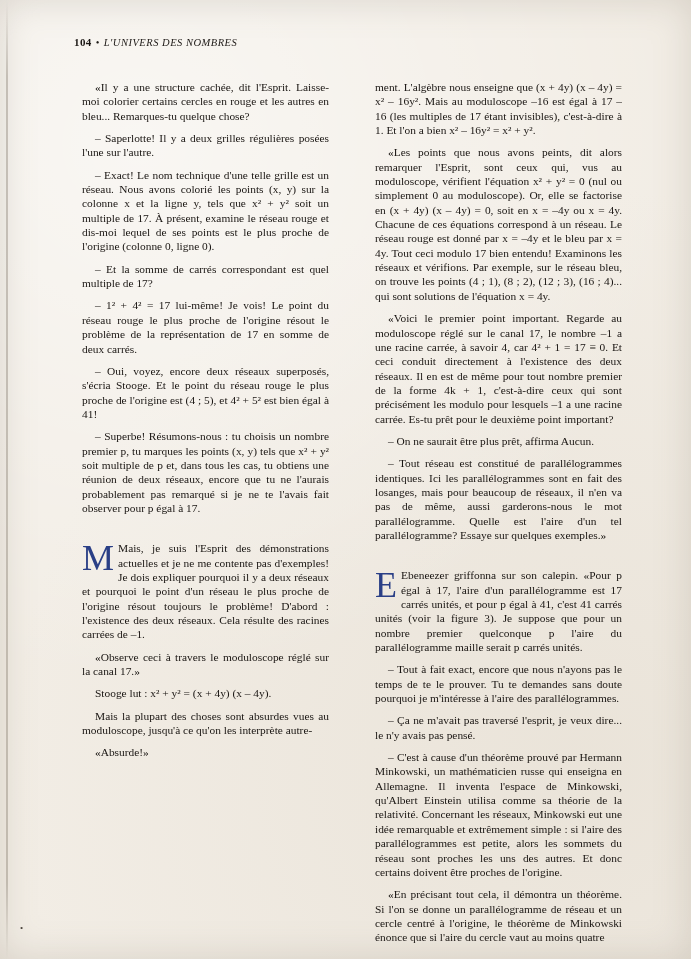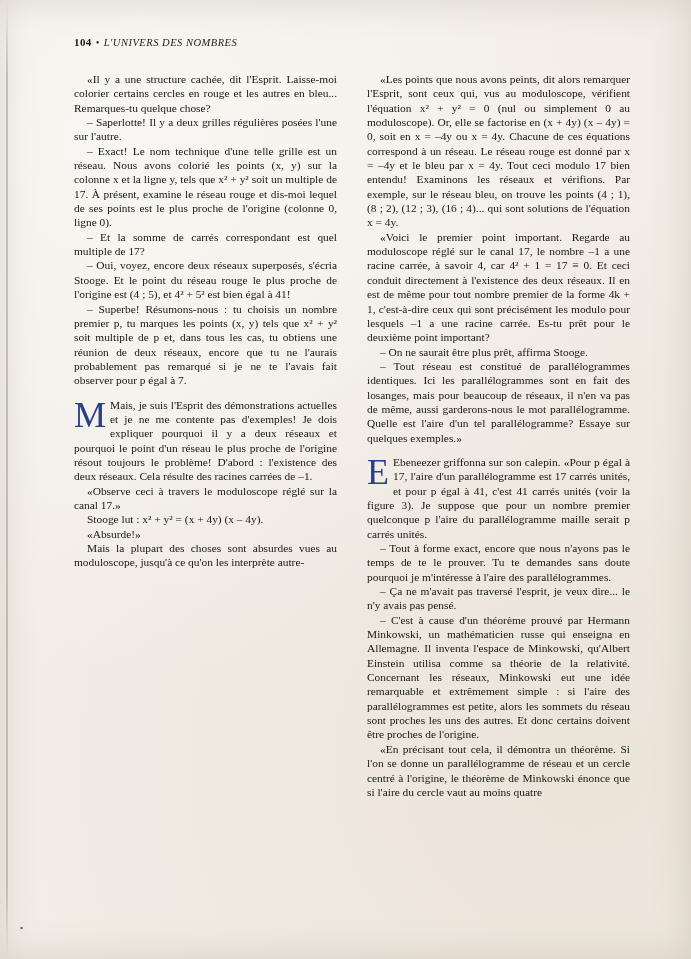--- a/index.html
+++ b/index.html
@@ -60,21 +60,21 @@
     left: 74px;
     top: 72px;
     width: 556px;
     display: flex;
     gap: 30px;
   }
   .col {
     width: 263px;
   }
   p.tx {
-    margin: 0;
+    margin: 8px;
     text-align: justify;
     font-size: 11.4px;
     line-height: 14.35px;
     text-indent: 13px;
     hyphens: auto;
   }
   p.noind { text-indent: 0; }
   
   .dropcap {
     position: relative;
@@ -109,38 +109,40 @@
     <span class="folio">104</span><span class="bullet">•</span><span class="title">L'UNIVERS DES NOMBRES</span>
   </div>
 
   <div class="columns">
 
     <div class="col">
       <p class="tx">«Il y a une structure cachée, dit l'Esprit. Laisse-moi colorier certains cercles en rouge et les autres en bleu... Remarques-tu quelque chose?</p>
       <p class="tx">– Saperlotte! Il y a deux grilles régulières posées l'une sur l'autre.</p>
       <p class="tx">– Exact! Le nom technique d'une telle grille est un réseau. Nous avons colorié les points (x, y) sur la colonne x et la ligne y, tels que x² + y² soit un multiple de 17. À présent, examine le réseau rouge et dis-moi lequel de ses points est le plus proche de l'origine (colonne 0, ligne 0).</p>
       <p class="tx">– Et la somme de carrés correspondant est quel multiple de 17?</p>
+      <p class="tx">– 1² + 4² = 17 lui-même! Je vois! Le point du réseau rouge le plus proche de l'origine résout le problème de la représentation de 17 en somme de deux carrés.</p>
       <p class="tx">– Oui, voyez, encore deux réseaux superposés, s'écria Stooge. Et le point du réseau rouge le plus proche de l'origine est (4 ; 5), et 4² + 5² est bien égal à 41!</p>
-      <p class="tx">– Superbe! Résumons-nous : tu choisis un nombre premier p, tu marques les points (x, y) tels que x² + y² soit multiple de p et, dans tous les cas, tu obtiens une réunion de deux réseaux, encore que tu ne l'aurais probablement pas remarqué si je ne te l'avais fait observer pour p égal à 7.</p>
+      <p class="tx">– Superbe! Résumons-nous : tu choisis un nombre premier p, tu marques les points (x, y) tels que x² + y² soit multiple de p et, dans tous les cas, tu obtiens une réunion de deux réseaux, encore que tu ne l'aurais probablement pas remarqué si je ne te l'avais fait observer pour p égal à 17.</p>
       <div class="spacer10"></div>
       <p class="tx noind dropcap"><span class="cap">M</span><span>Mais, je suis l'Esprit des démonstrations actuelles et je ne me contente pas d'exemples! Je dois expliquer pourquoi il y a deux réseaux et pourquoi le point d'un réseau le plus proche de l'origine résout toujours le problème! D'abord : l'existence des deux réseaux. Cela résulte des racines carrées de –1.</span></p>
       <p class="tx">«Observe ceci à travers le moduloscope réglé sur la canal 17.»</p>
       <p class="tx">Stooge lut : x² + y² = (x + 4y) (x – 4y).</p>
+      <p class="tx">Mais la plupart des choses sont absurdes vues au moduloscope, jusqu'à ce qu'on les interprète autre-</p>
       <p class="tx">«Absurde!»</p>
-      <p class="tx">Mais la plupart des choses sont absurdes vues au moduloscope, jusqu'à ce qu'on les interprète autre-</p>
     </div>
 
     <div class="col">
+      <p class="tx noind">ment. L'algèbre nous enseigne que (x + 4y) (x – 4y) = x² – 16y². Mais au moduloscope –16 est égal à 17 – 16 (les multiples de 17 étant invisibles), c'est-à-dire à 1. Et l'on a bien x² – 16y² = x² + y².</p>
       <p class="tx">«Les points que nous avons peints, dit alors remarquer l'Esprit, sont ceux qui, vus au moduloscope, vérifient l'équation x² + y² = 0 (nul ou simplement 0 au moduloscope). Or, elle se factorise en (x + 4y) (x – 4y) = 0, soit en x = –4y ou x = 4y. Chacune de ces équations correspond à un réseau. Le réseau rouge est donné par x = –4y et le bleu par x = 4y. Tout ceci modulo 17 bien entendu! Examinons les réseaux et vérifions. Par exemple, sur le réseau bleu, on trouve les points (4 ; 1), (8 ; 2), (12 ; 3), (16 ; 4)... qui sont solutions de l'équation x = 4y.</p>
       <p class="tx">«Voici le premier point important. Regarde au moduloscope réglé sur le canal 17, le nombre –1 a une racine carrée, à savoir 4, car 4² + 1 = 17 ≡ 0. Et ceci conduit directement à l'existence des deux réseaux. Il en est de même pour tout nombre premier de la forme 4k + 1, c'est-à-dire ceux qui sont précisément les modulo pour lesquels –1 a une racine carrée. Es-tu prêt pour le deuxième point important?</p>
-      <p class="tx">– On ne saurait être plus prêt, affirma Stooge.</p>
+      <p class="tx">– On ne saurait être plus prêt, affirma Aucun.</p>
       <p class="tx">– Tout réseau est constitué de parallélogrammes identiques. Ici les parallélogrammes sont en fait des losanges, mais pour beaucoup de réseaux, il n'en va pas de même, aussi garderons-nous le mot parallélogramme. Quelle est l'aire d'un tel parallélogramme? Essaye sur quelques exemples.»</p>
       <div class="spacer10"></div>
       <p class="tx noind dropcap"><span class="cap">E</span><span>Ebeneezer griffonna sur son calepin. «Pour p égal à 17, l'aire d'un parallélogramme est 17 carrés unités, et pour p égal à 41, c'est 41 carrés unités (voir la figure 3). Je suppose que pour un nombre premier quelconque p l'aire du parallélogramme maille serait p carrés unités.</span></p>
-      <p class="tx">– Tout à forme exact, encore que nous n'ayons pas le temps de te le prouver. Tu te demandes sans doute pourquoi je m'intéresse à l'aire des parallélogrammes.</p>
+      <p class="tx">– Tout à fait exact, encore que nous n'ayons pas le temps de te le prouver. Tu te demandes sans doute pourquoi je m'intéresse à l'aire des parallélogrammes.</p>
       <p class="tx">– Ça ne m'avait pas traversé l'esprit, je veux dire... le n'y avais pas pensé.</p>
       <p class="tx">– C'est à cause d'un théorème prouvé par Hermann Minkowski, un mathématicien russe qui enseigna en Allemagne. Il inventa l'espace de Minkowski, qu'Albert Einstein utilisa comme sa théorie de la relativité. Concernant les réseaux, Minkowski eut une idée remarquable et extrêmement simple : si l'aire des parallélogrammes est petite, alors les sommets du réseau sont proches les uns des autres. Et donc certains doivent être proches de l'origine.</p>
       <p class="tx">«En précisant tout cela, il démontra un théorème. Si l'on se donne un parallélogramme de réseau et un cercle centré à l'origine, le théorème de Minkowski énonce que si l'aire du cercle vaut au moins quatre</p>
     </div>
 
   </div>
 
   <div class="footmark">•</div>
 
 </div>

